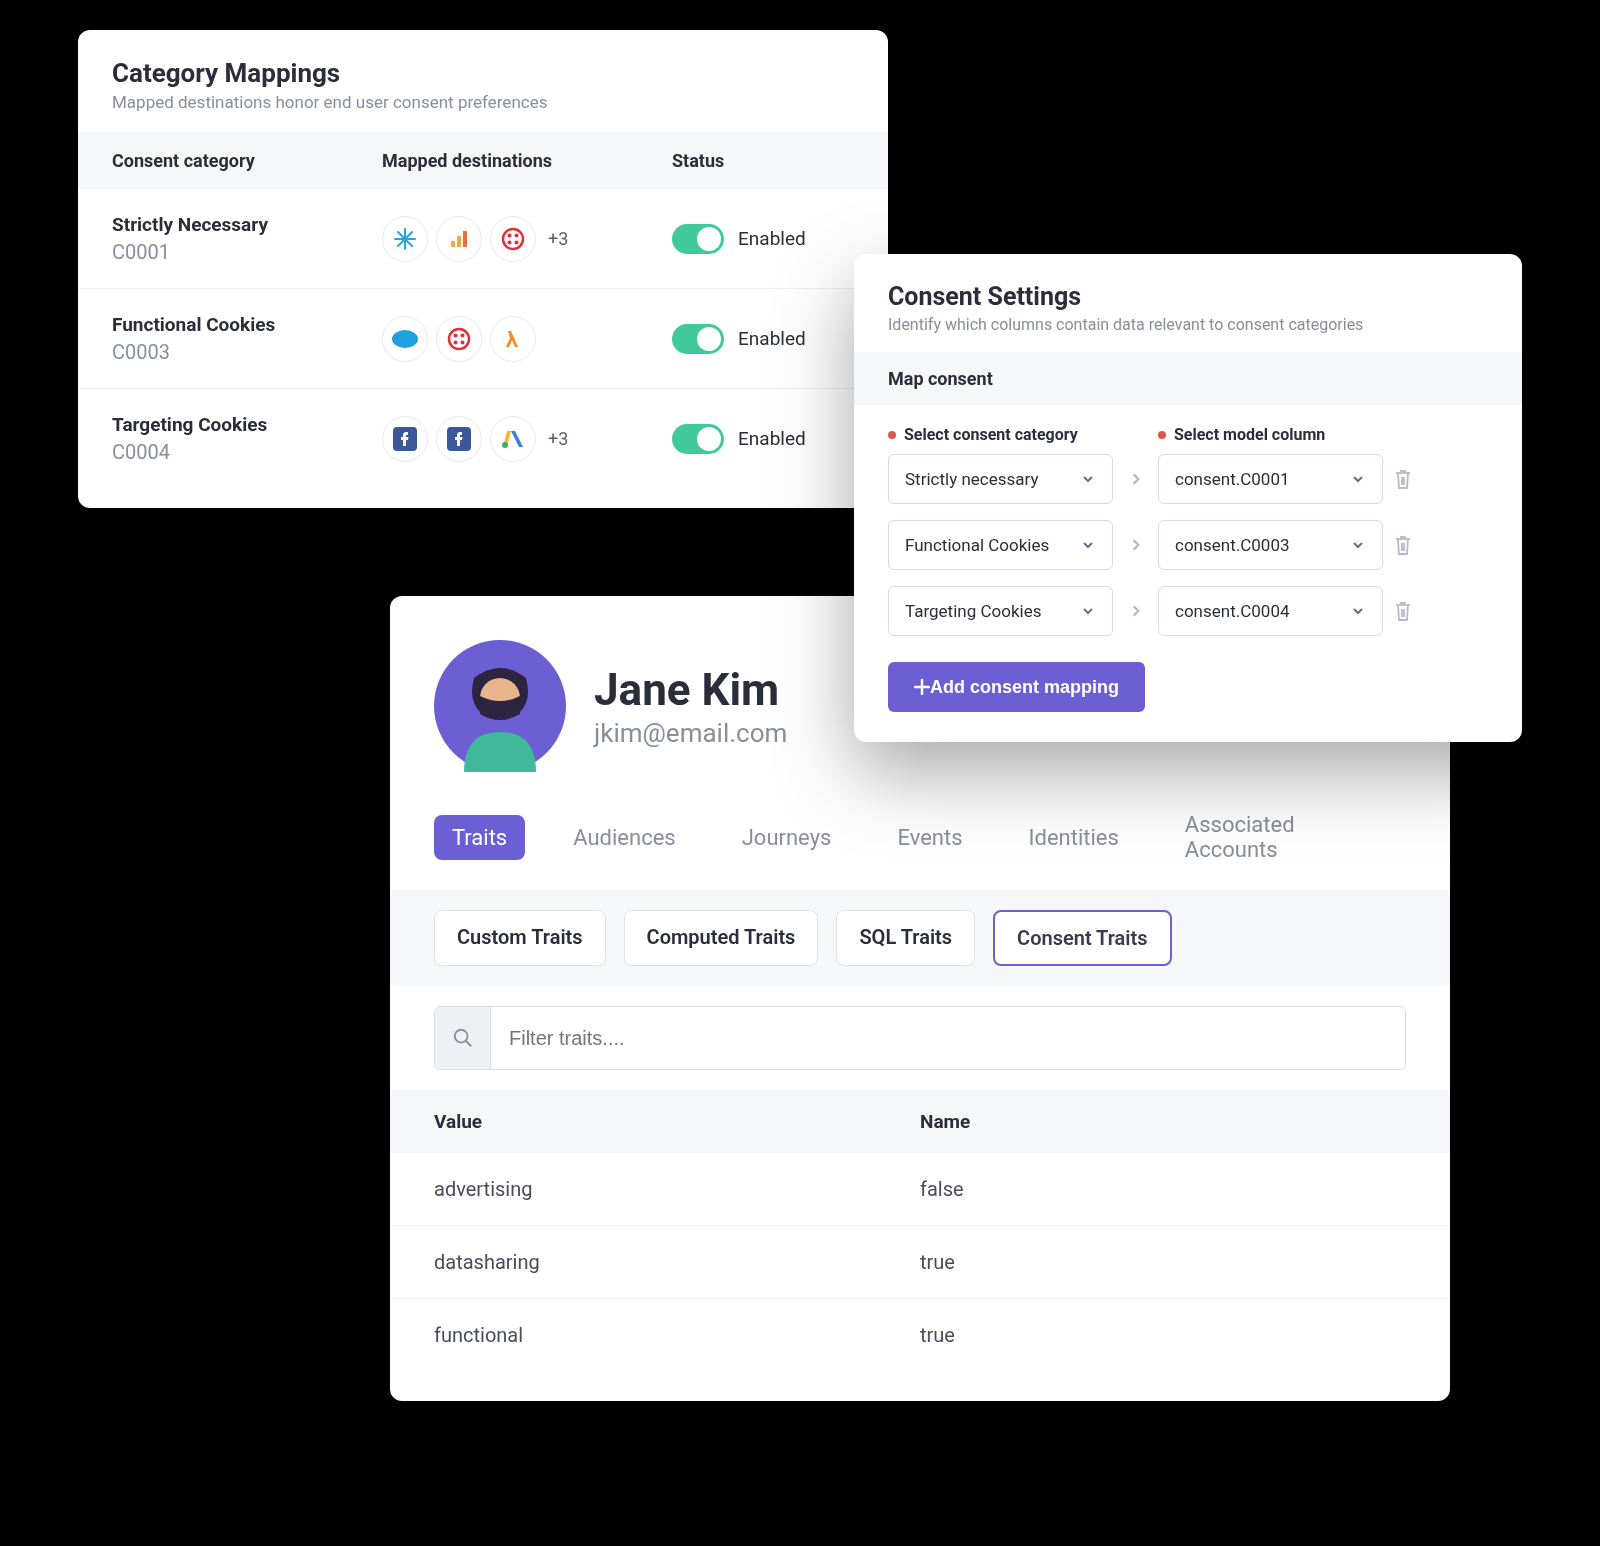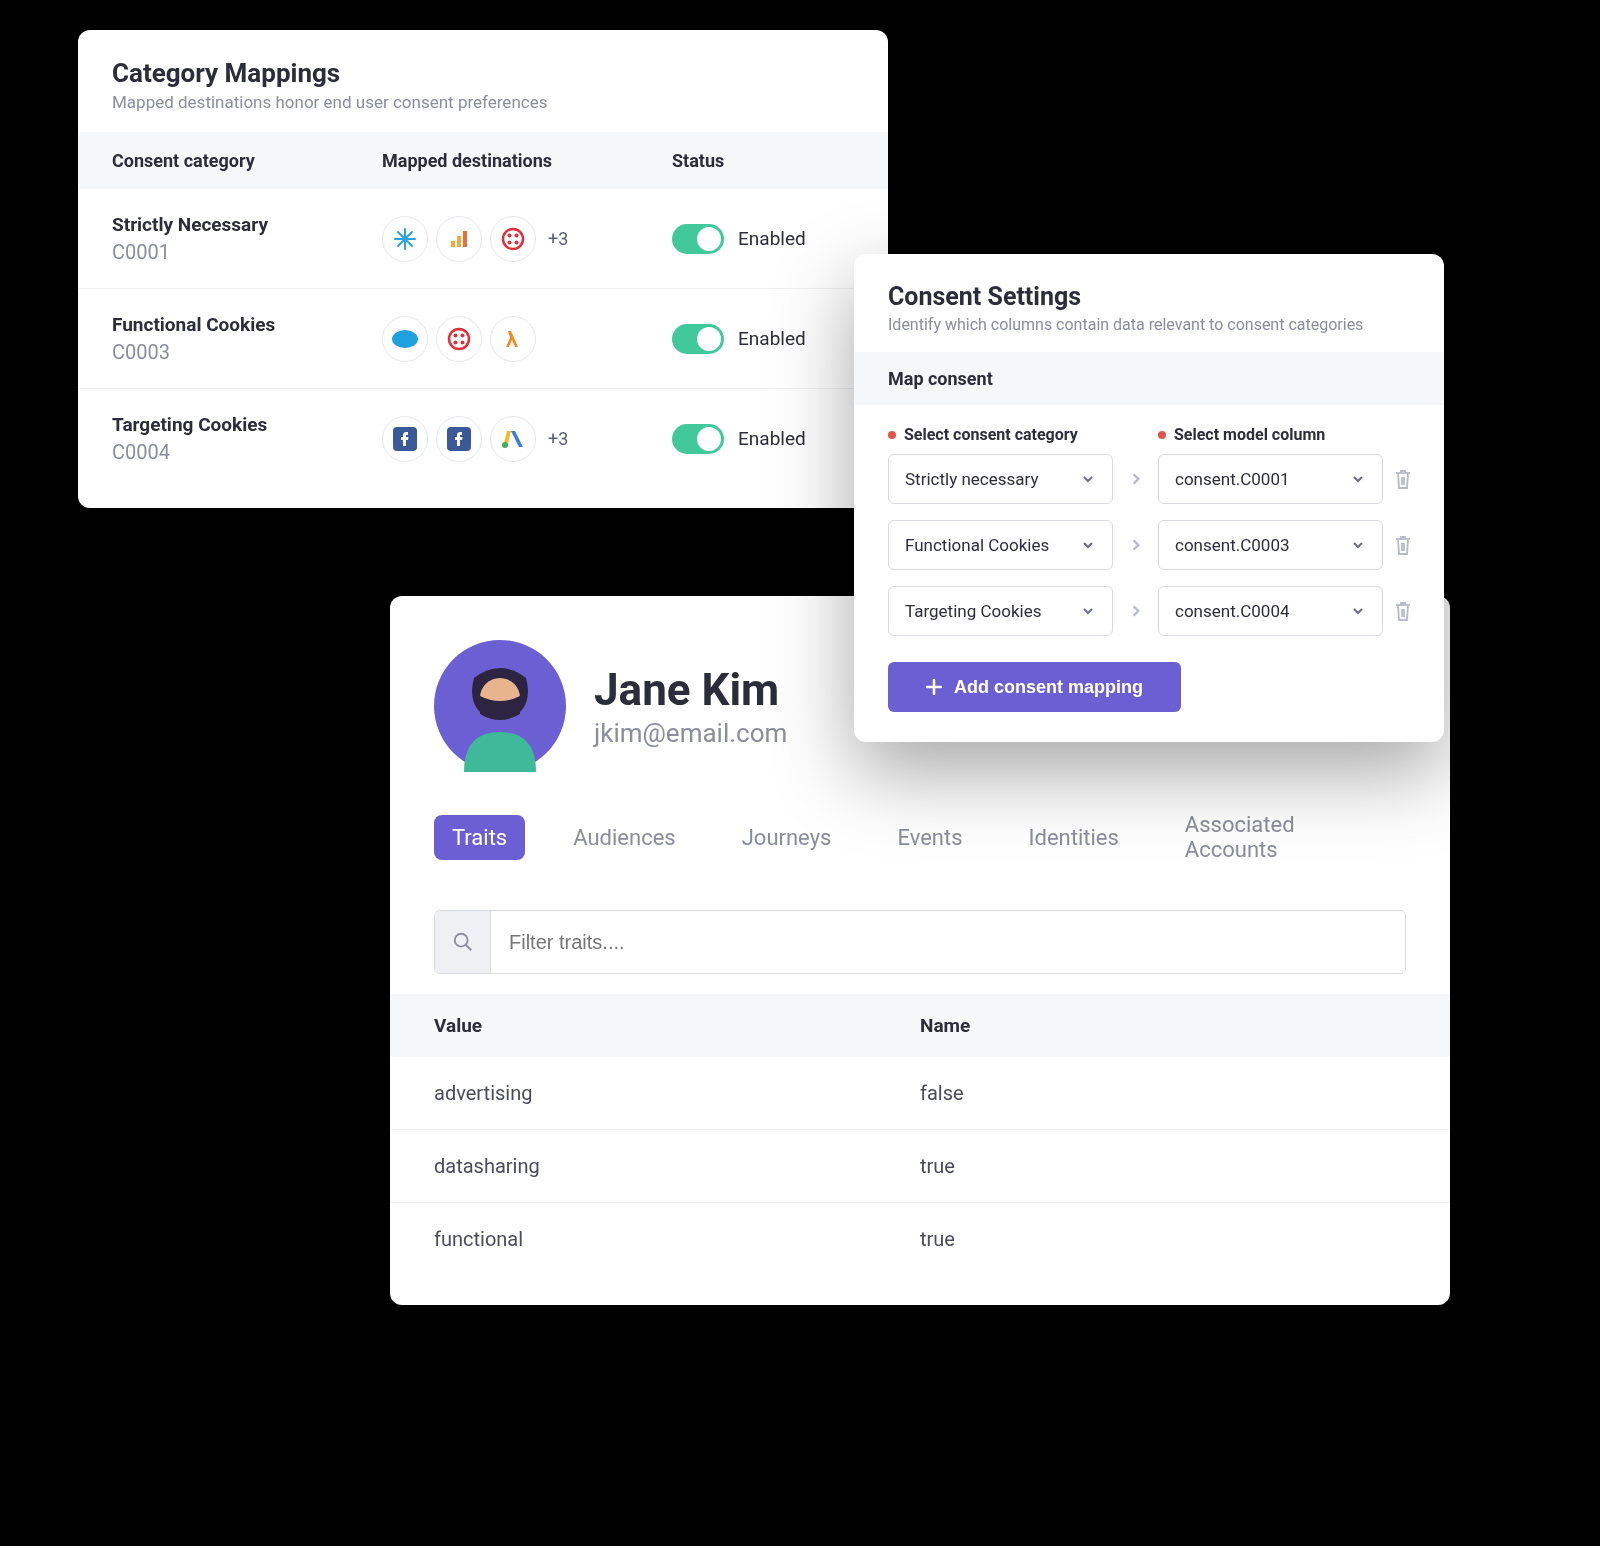--- a/index.html
+++ b/index.html
@@ -150,21 +150,21 @@
     padding: 24px 44px;
     font-size: 20px; color: #4a4c5c;
     border-bottom: 1px solid #eef0f4;
   }
   .trait-row:last-child { border-bottom: none; }
 
   
   #card-consent {
     left: 854px;
     top: 254px;
-    width: 590px;
+    width: 668px;
     padding-bottom: 30px;
   }
   #card-consent .header { padding: 28px 34px 18px 34px; }
   #card-consent h2 { font-size: 25px; font-weight: 700; color: #2c2d3a; }
   #card-consent .sub { font-size: 16px; color: #8a8d9c; margin-top: 4px; }
   .section-label {
     background: #f6f7f9;
     padding: 16px 34px;
     font-size: 18px; font-weight: 700; color: #2c2d3a;
   }
@@ -199,23 +199,23 @@
   }
   .trash {
     display:flex; align-items:center; justify-content:center;
     color: #b7bbc9; cursor: pointer;
   }
   .add-btn {
     margin: 10px 34px 0 34px;
     background: #6b5fd3;
     color: #fff;
     border: none; border-radius: 6px;
-    height: 50px; padding: 0 38px;
+    height: 50px; padding: 0 26px;
     font-size: 18px; font-weight: 600;
-    display: inline-flex; align-items: center; gap: 12px;
+    display: inline-flex; align-items: center; 
     cursor: pointer;
   }
 
   svg { display:block; }
 </style>
 </head>
 <body>
 
 <div id="card-mappings" class="card">
   <div class="header">
@@ -354,20 +354,26 @@
 
   <div class="tabs">
     <div class="tab active">Traits</div>
     <div class="tab">Audiences</div>
     <div class="tab">Journeys</div>
     <div class="tab">Events</div>
     <div class="tab">Identities</div>
     <div class="tab">Associated Accounts</div>
   </div>
 
+  <div class="trait-filter-bar">
+    <div class="pill">Custom Traits</div>
+    <div class="pill">Computed Traits</div>
+    <div class="pill">SQL Traits</div>
+    <div class="pill selected">Consent Traits</div>
+  </div>
 
   <div class="search-wrap">
     <div class="search-box">
       <div class="search-btn">
         <svg width="22" height="22" viewBox="0 0 24 24" fill="none" stroke="#8a8d9c" stroke-width="2">
             <circle cx="10" cy="10" r="7"></circle>
             <line x1="15" y1="15" x2="21" y2="21"></line>
           </svg>
       </div>
       <input class="search-input" placeholder="Filter traits...." style="">

